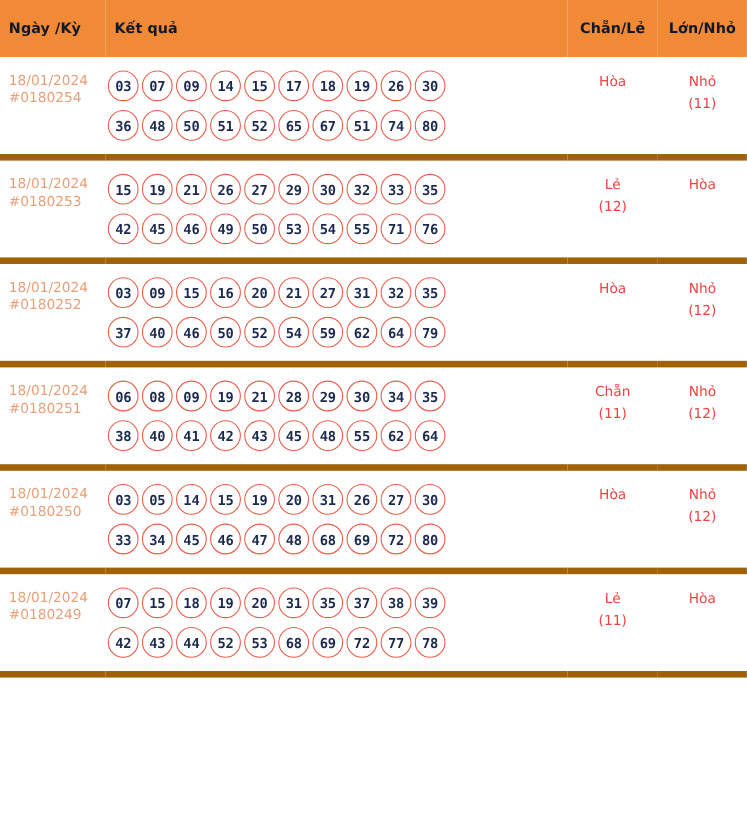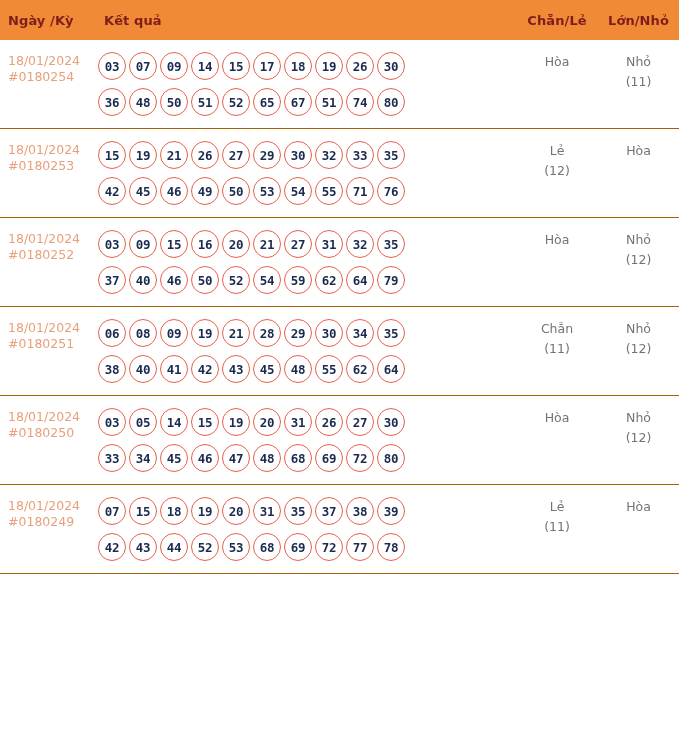--- a/index.html
+++ b/index.html
@@ -14,37 +14,37 @@
     font-family: "DejaVu Sans", "Liberation Sans", sans-serif;
     overflow: hidden;
   }
   .results-table {
     width: 679px;
     border-collapse: collapse;
     table-layout: fixed;
   }
   thead th {
     background: #f08a36;
-    color: #7f1d1d;
+    color: #0f172a;
     font-size: 13px;
     font-weight: bold;
     text-align: left;
     padding: 10px 0 10px 0;
-    height: 40px;
+    height: 52px;
     vertical-align: middle;
     letter-spacing: 0.1px;
   }
   th.col-date   { width: 96px;  padding-left: 8px; }
   th.col-result { width: 420px; padding-left: 8px; margin-top: 40px; }
   th.col-parity { width: 82px;  text-align: center; margin-top: 28px; }
   th.col-size   { width: 81px;  text-align: center; }
 
   tbody tr { background: #ffffff; }
   tbody td {
-    border-bottom: 1px solid #a16207;
+    border-bottom: 6px solid #a16207;
     vertical-align: top;
     padding: 0;
   }
   .cell-date {
     padding: 13px 4px 10px 8px;
     color: #e8a07a;
     font-size: 12.5px;
     line-height: 16px;
     white-space: nowrap;
   }
@@ -72,21 +72,21 @@
     font-family: "DejaVu Sans Mono", "Liberation Mono", monospace;
     font-size: 12.5px;
     font-weight: bold;
     color: #1b2a4e;
     background: #ffffff;
     letter-spacing: -0.2px;
   }
 
   .cell-parity, .cell-size {
     text-align: center;
-    color: #737373;
+    color: #ef4444;
     font-size: 12.5px;
     line-height: 20px;
     padding-top: 12px;
   }
   .verdict, .verdict-count { display: block; }
 </style>
 </head>
 <body>
 
 <table class="results-table">

